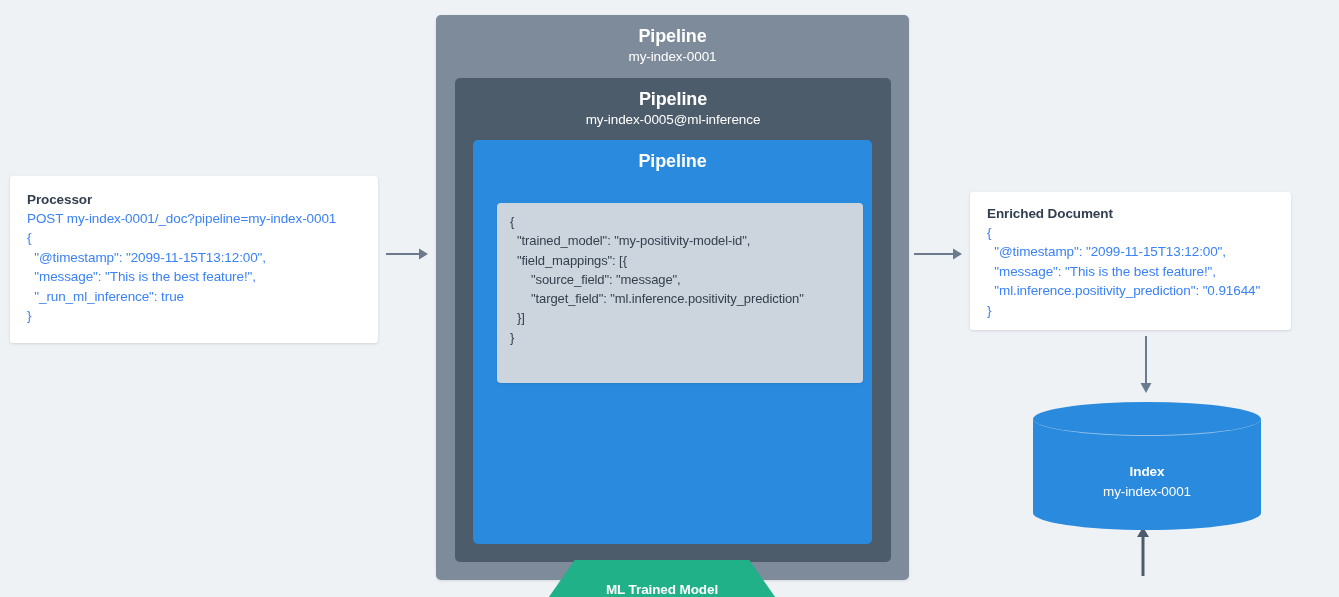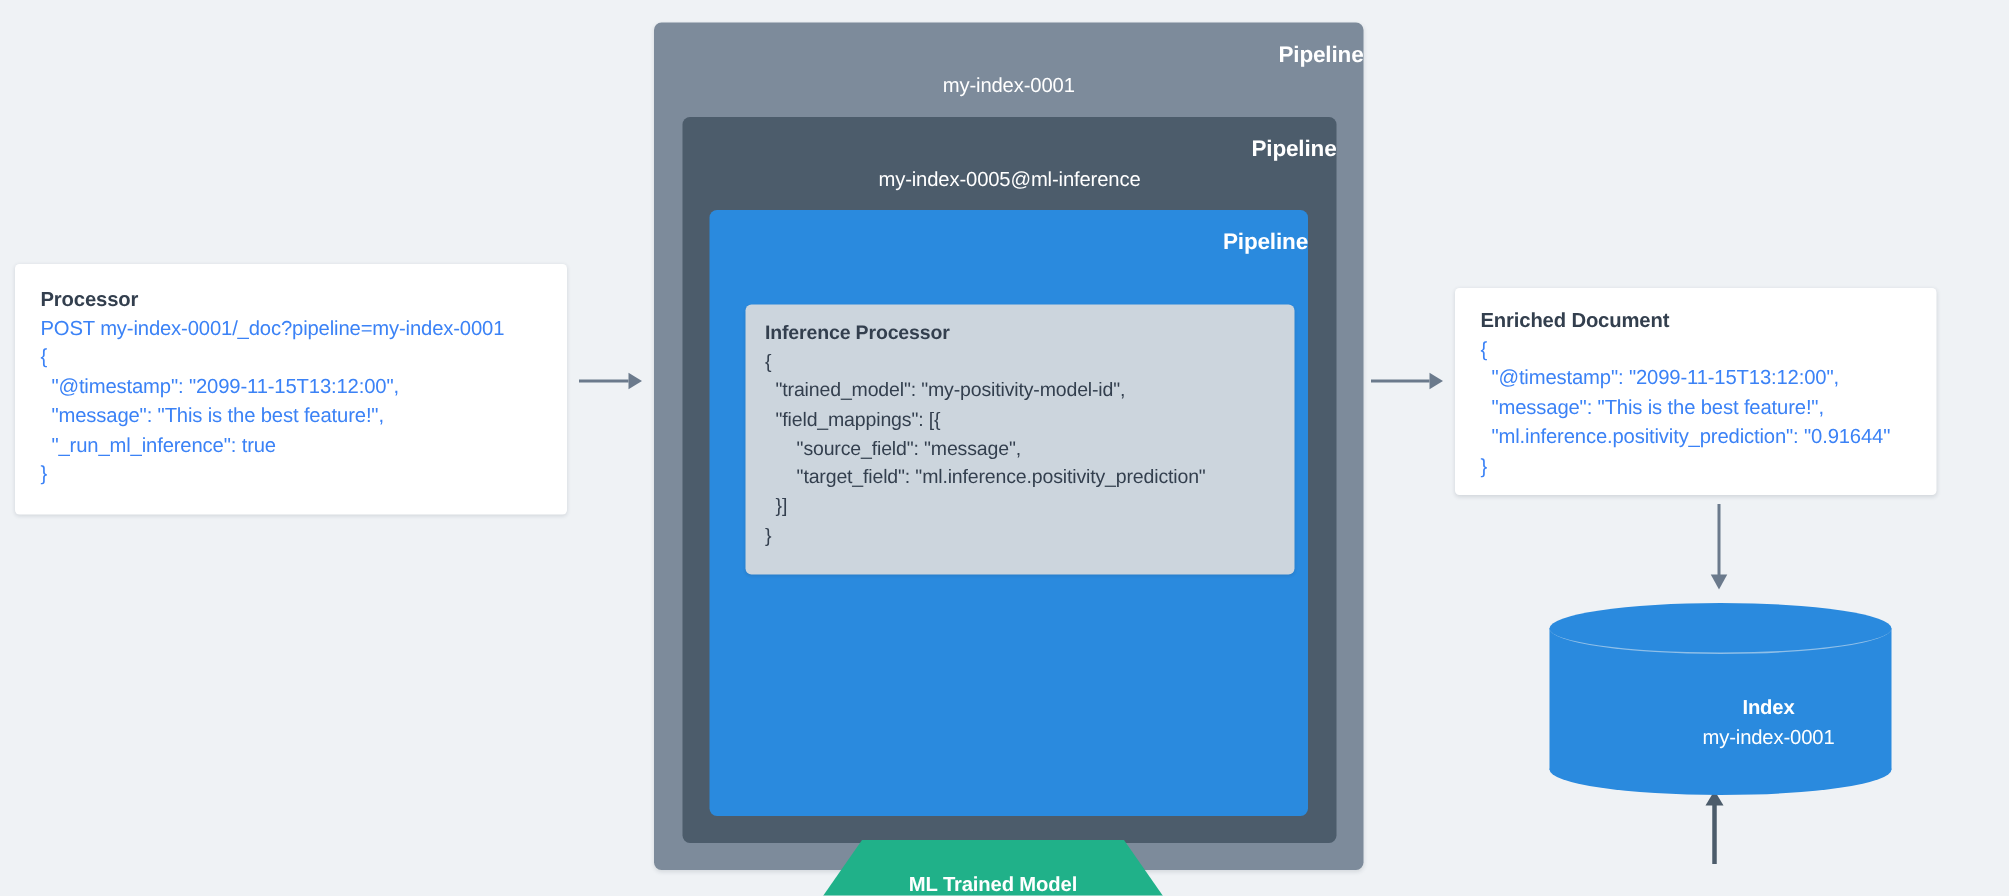--- a/index.html
+++ b/index.html
@@ -74,24 +74,23 @@
     border-radius: 5px;
   }
   .pipe-head {
     text-align: center;
     color: #ffffff;
     padding-top: 12px;
   }
   .pipe-head .pl {
     display: block;
     font-weight: bold;
-    font-size: 15px;
+    font-size: 18px;
     line-height: 19px;
     letter-spacing: -0.1px;
-    text-align: right;
   }
   .pipe-head .pv {
     display: block;
     font-size: 13.5px;
     line-height: 21px;
     letter-spacing: -0.1px;
   }
 
   
   .proc-box {
@@ -167,21 +166,20 @@
     width: 228px; height: 34px;
     background: #2a8ade;
     border-radius: 50%;
   }
   .cyl-label {
     position: absolute;
     left: 0; top: 60px;
     width: 228px;
     text-align: center;
     z-index: 4;
-    padding-left: 32px;
   }
   .cyl-label .cy-title {
     display: block;
     font-weight: bold;
     font-size: 13.5px;
     color: #ffffff;
     line-height: 20px;
     letter-spacing: -0.1px;
   }
   .cyl-label .cy-sub {
@@ -232,21 +230,20 @@
         <span class="pl">Pipeline</span>
         <span class="pv">my-index-0005@ml-inference</span>
       </div>
 
       <div class="pipe-inner">
         <div class="pipe-head">
           <span class="pl">Pipeline</span>
         </div>
 
         <div class="proc-box">
-          <div class="proc-title">Inference Processor</div>
           <div class="proc-line">{</div>
           <div class="proc-line">  "trained_model": "my-positivity-model-id",</div>
           <div class="proc-line">  "field_mappings": [{</div>
           <div class="proc-line">      "source_field": "message",</div>
           <div class="proc-line">      "target_field": "ml.inference.positivity_prediction"</div>
           <div class="proc-line">  }]</div>
           <div class="proc-line">}</div>
         </div>
 
         <div class="arrow" id="arrow-model-to-processor">

